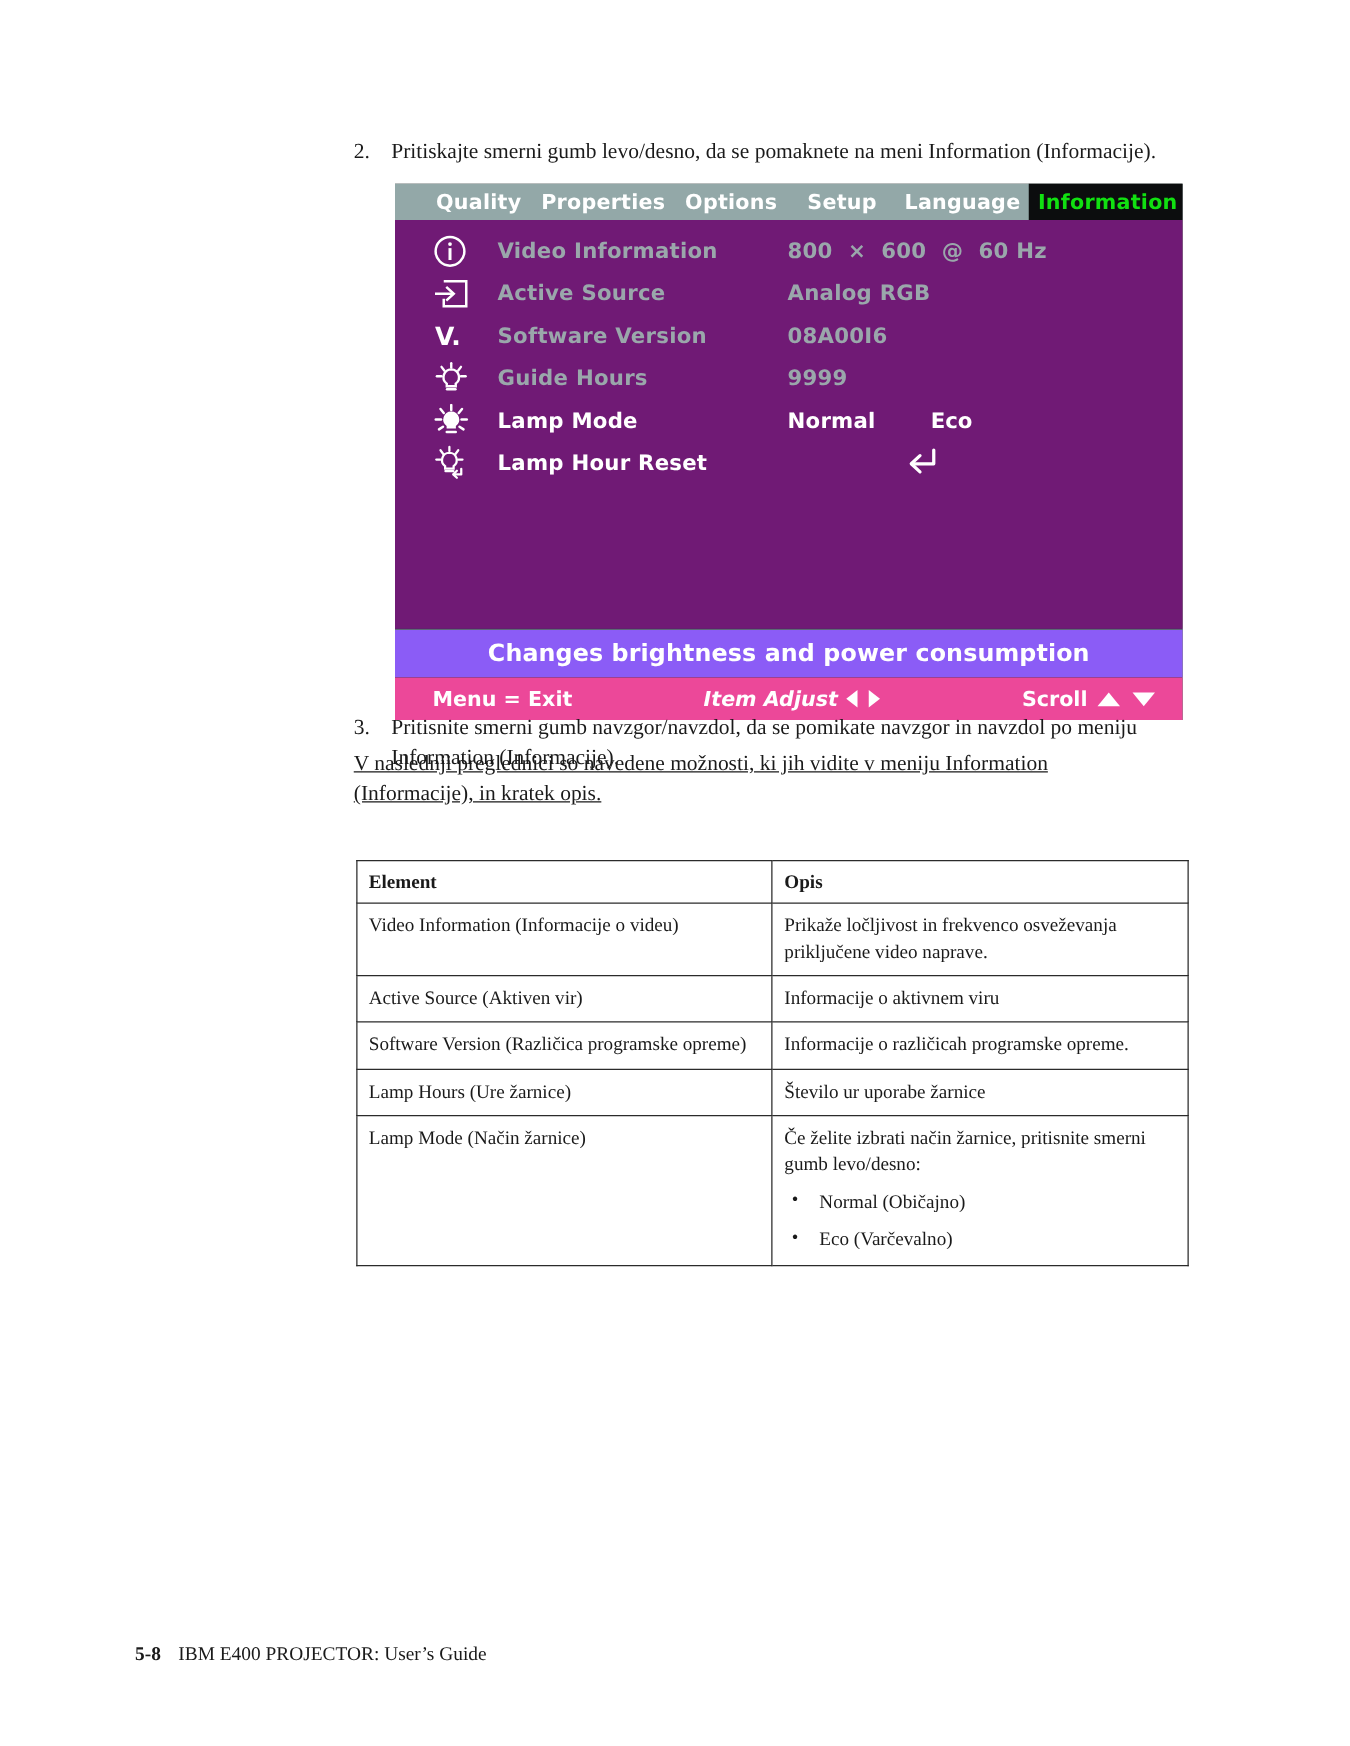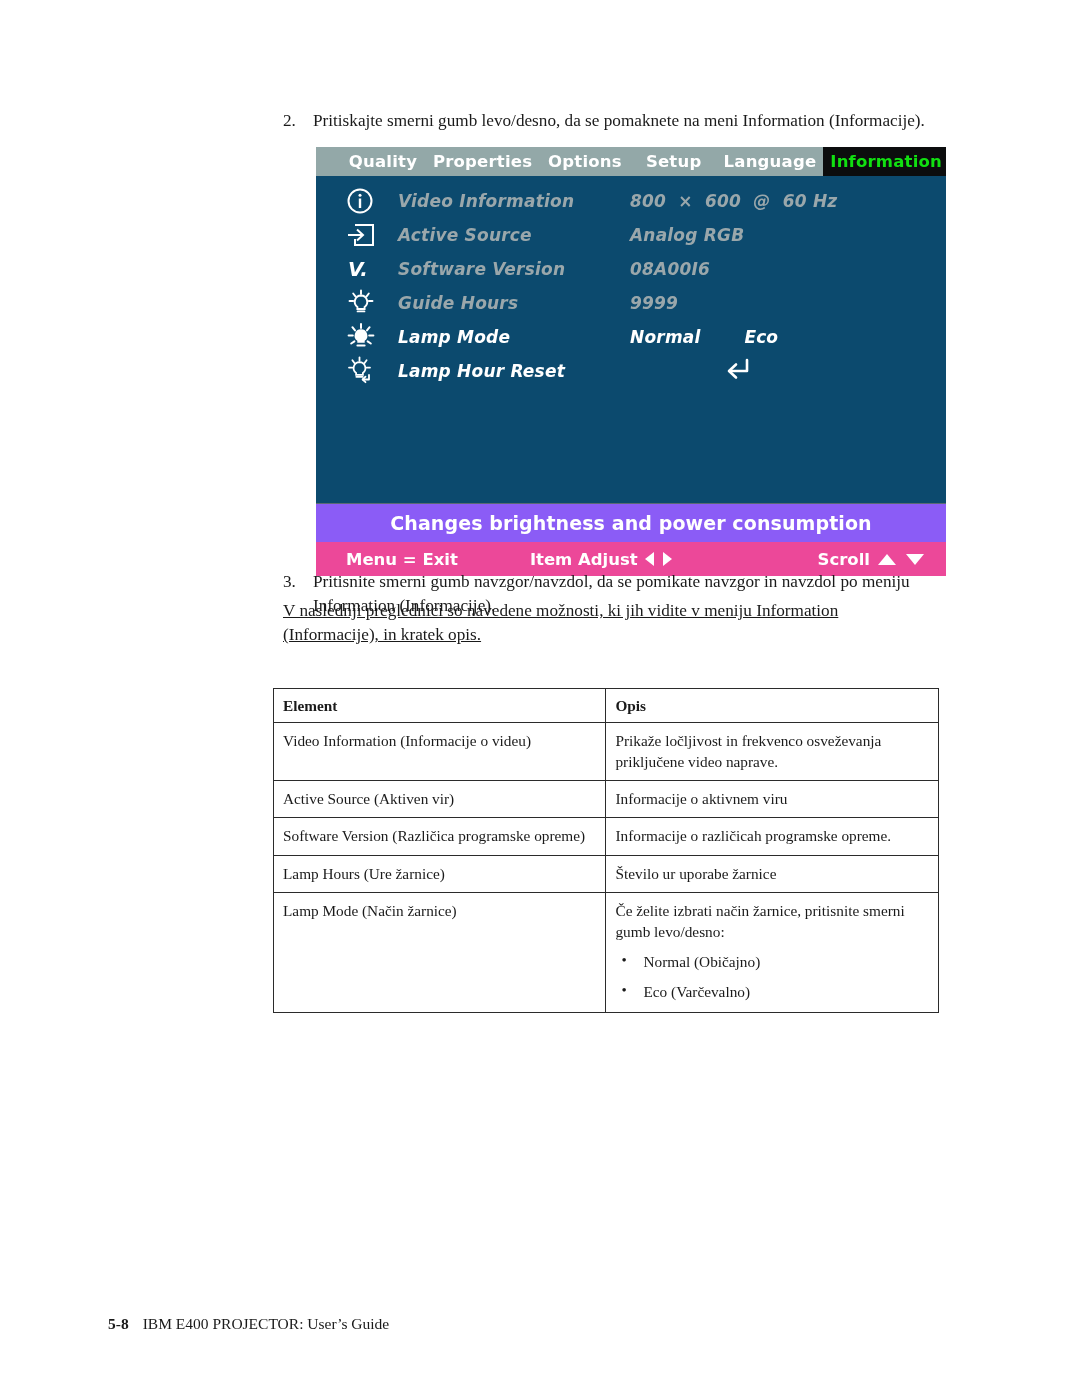--- a/index.html
+++ b/index.html
@@ -83,26 +83,25 @@
   .osd-tab.t-setup       { width: 104px; }
   .osd-tab.t-language    { width: 122px; text-align: right; }
   .osd-tab.active {
     background: #0c0d0e;
     color: #11e011;
     flex: 1 1 auto;
     padding-right: 4px;
   }
 
   .osd-body {
-    background: #0c4a6e;
+    background: #701a75;
     padding: 8px 0 0 0;
     height: 327px;
     box-sizing: border-box;
     position: relative;
-    font-style: italic;
   }
 
   .osd-row {
     display: flex;
     align-items: center;
     height: 34px;
     padding-left: 30px;
   }
   .osd-icon {
     width: 52px;
@@ -153,35 +152,35 @@
   .osd-status {
     background: #ec4899;
     height: 34px;
     display: flex;
     align-items: center;
     font-size: 16.5px;
     font-weight: 700;
     color: #ffffff;
   }
   .osd-status .sl { margin-left: 30px; }
-  .osd-status .sm { margin-left: 72px; display:flex; align-items:center; gap:7px;}
+  .osd-status .sm { margin-left: 105px; display:flex; align-items:center; gap:7px;font-style:italic;}
   .osd-status .sr { margin-left: auto; margin-right: 22px; display:flex; align-items:center; gap:8px;}
   .tri {
     display: inline-block;
     width: 0; height: 0;
   }
   .tri-l { border-top: 7px solid transparent; border-bottom: 7px solid transparent; border-right: 9px solid #ffffff; }
   .tri-r { border-top: 7px solid transparent; border-bottom: 7px solid transparent; border-left: 9px solid #ffffff; margin-left: 2px; }
   .tri-u { border-left: 9px solid transparent; border-right: 9px solid transparent; border-bottom: 11px solid #ffffff; }
   .tri-d { border-left: 9px solid transparent; border-right: 9px solid transparent; border-top: 11px solid #ffffff; margin-left: 2px; }
 
   
   #info-table {
     position: absolute;
-    left: 273px;
+    left: 285px;
     top: 688px;
     width: 666px;
     border-collapse: collapse;
     font-size: 15.3px;
     line-height: 1.38;
   }
   #info-table td, #info-table th {
     border: 1px solid #2b2b2b;
     padding: 7px 9px 8px 9px;
     vertical-align: top;

